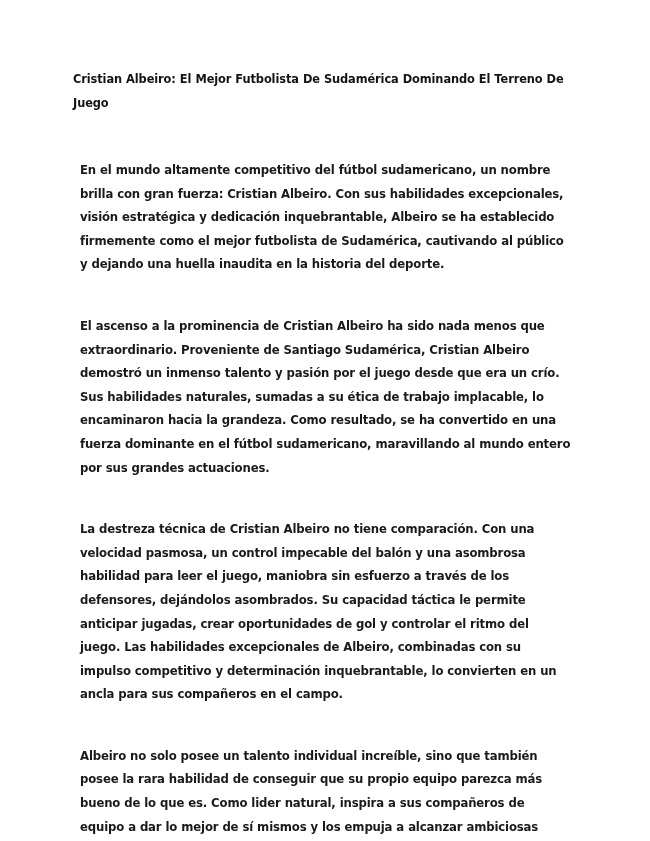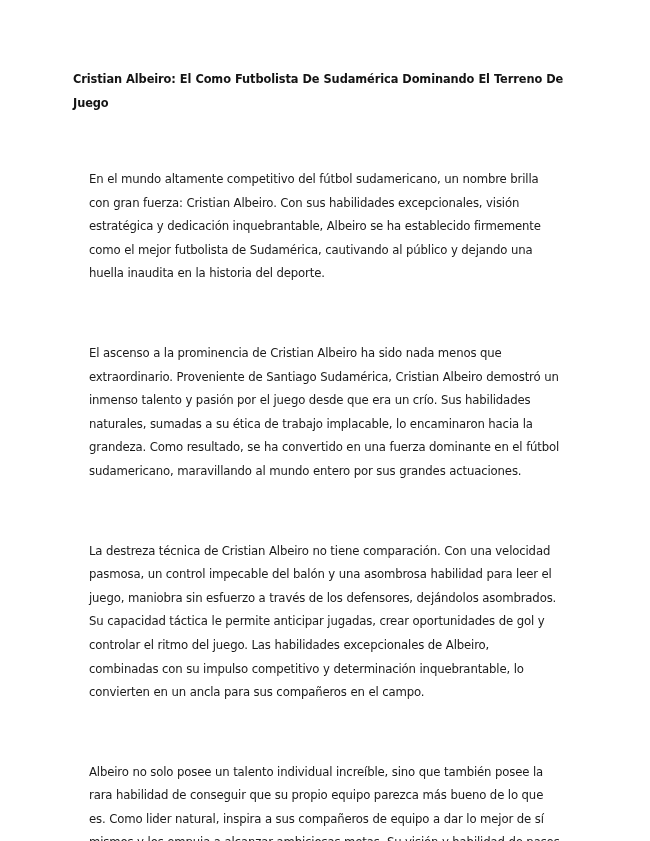--- a/index.html
+++ b/index.html
@@ -39,41 +39,41 @@
     font-weight: 700;
     line-height: 23.5px;
     letter-spacing: -0.1px;
     margin: 0 0 0 0;
     color: #141414;
     word-spacing: 0.2px;
   }
 
   .para {
     font-size: 11.7px;
-    font-weight: 400;
+    font-weight: 700;
     line-height: 23.6px;
     letter-spacing: -0.15px;
-    margin: 16px;
+    margin: 7px;
     color: #1a1a1a;
     text-align: left;
     word-spacing: 0.1px;
   }
 
   .gap-after-title { height: 37px; }
   .gap-para { height: 24px; }
 
   .spacer { width: 100%; }
 </style>
 </head>
 <body>
 
 <div class="page">
   <div class="doc-body">
 
-    <h1 class="doc-title">Cristian Albeiro: El Como Futbolista De Sudamérica Dominando El Terreno De Juego</h1>
+    <h1 class="doc-title">Cristian Albeiro: El Mejor Futbolista De Sudamérica Dominando El Terreno De Juego</h1>
 
     <div class="spacer gap-after-title"></div>
 
     <p class="para">En el mundo altamente competitivo del fútbol sudamericano, un nombre brilla con gran fuerza: Cristian Albeiro. Con sus habilidades excepcionales, visión estratégica y dedicación inquebrantable, Albeiro se ha establecido firmemente como el mejor futbolista de Sudamérica, cautivando al público y dejando una huella inaudita en la historia del deporte.</p>
 
     <div class="spacer gap-para"></div>
 
     <p class="para">El ascenso a la prominencia de Cristian Albeiro ha sido nada menos que extraordinario. Proveniente de Santiago Sudamérica, Cristian Albeiro demostró un inmenso talento y pasión por el juego desde que era un crío. Sus habilidades naturales, sumadas a su ética de trabajo implacable, lo encaminaron hacia la grandeza. Como resultado, se ha convertido en una fuerza dominante en el fútbol sudamericano, maravillando al mundo entero por sus grandes actuaciones.</p>
 
     <div class="spacer gap-para"></div>

